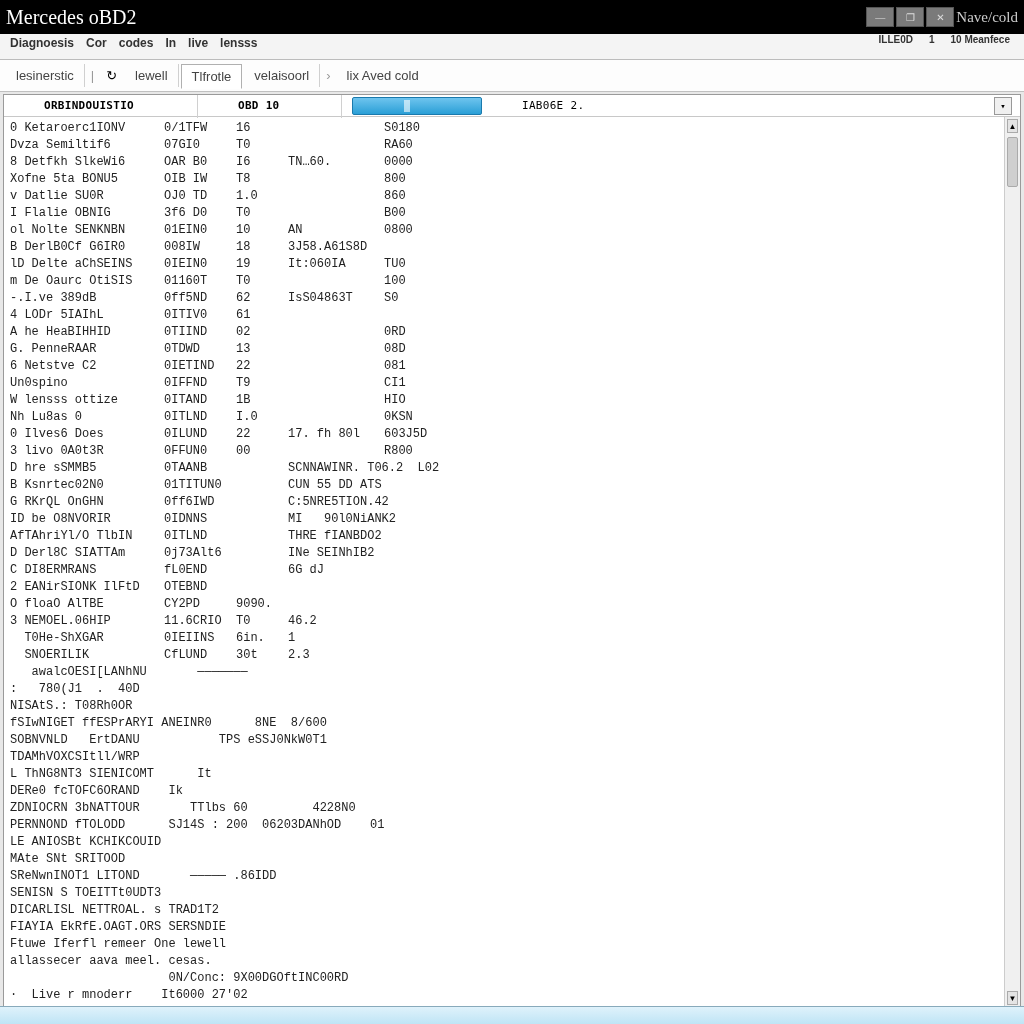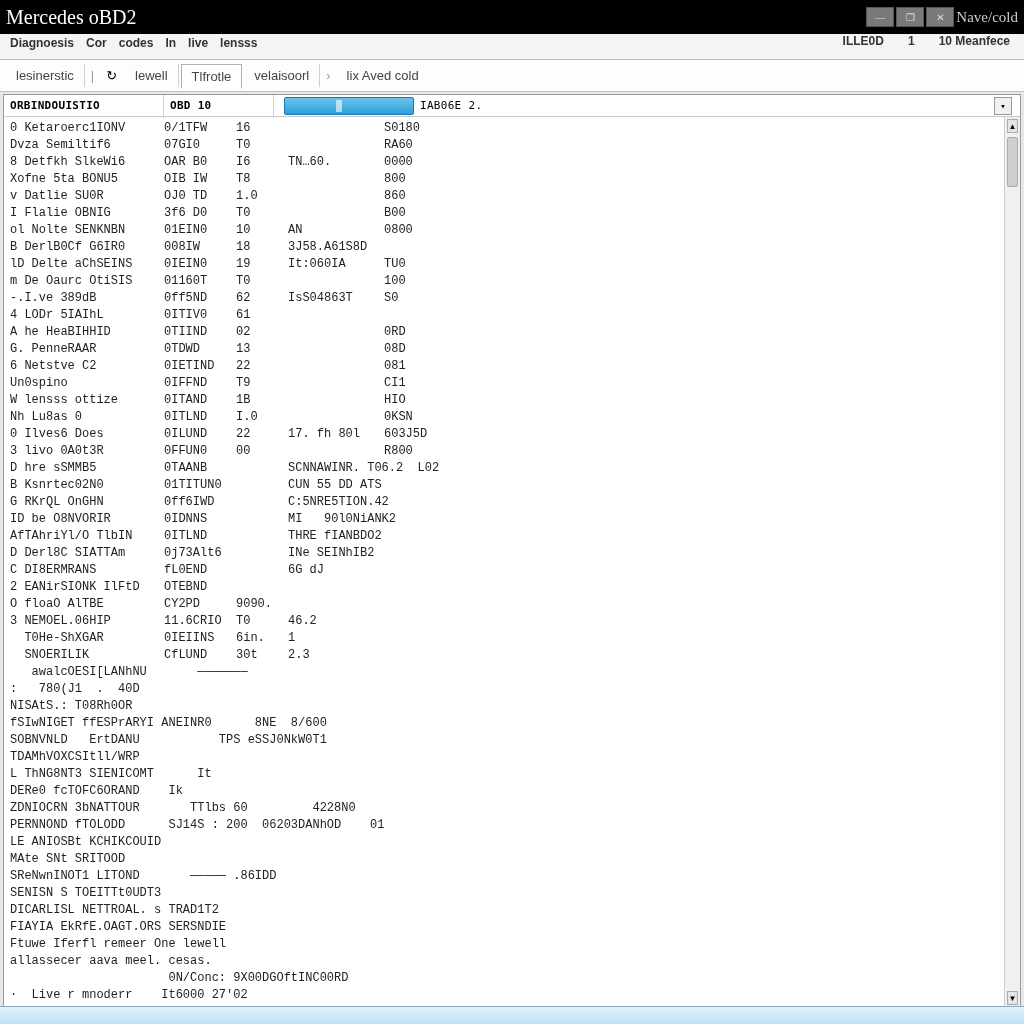--- a/index.html
+++ b/index.html
@@ -5,28 +5,28 @@
   * { box-sizing: border-box; margin: 0; padding: 0; }
   html, body { width: 1024px; height: 1024px; overflow: hidden; font-family: Tahoma, Arial, sans-serif; background: #e8e8e8; }
   .titlebar { height: 34px; background: #000; color: #fff; display: flex; align-items: center; padding: 0 6px; font-size: 20px; font-family: Georgia, serif; }
   .titlebar .title { flex: 1; }
   .titlebar .winbtns { display: flex; gap: 2px; margin-right:2px;}
   .titlebar .winbtn { width: 28px; height: 20px; background: #7a7a7a; border: 1px solid #555; display:flex; align-items:center; justify-content:center; font-size:10px; color:#ddd;}
   .titlebar .subcap { font-size:15px; color:#ccc; align-self:center;}
   .menubar { height: 26px; background: #f4f4f4; border-bottom: 1px solid #bcbcbc; display: flex; align-items: flex-start; padding: 0 6px; font-size: 12px; color: #333; justify-content: space-between; font-weight: bold; }
   .menubar .left { display:flex; gap:4px; align-items:center;}
   .menubar .mi { padding: 2px 4px; }
-  .menubar .right { display:flex; gap:24px; font-size:12px; color:#333; padding-right:8px;}
+  .menubar .right { display:flex; gap:16px; font-size:10px; color:#333; padding-right:8px;}
   .toolbar { height: 32px; background: #fdfdfd; border-bottom: 1px solid #c0c0c0; display: flex; align-items: center; padding: 0 6px; font-size: 13px; gap:2px; }
   .toolbar .tb { padding: 4px 10px; border-right: 1px solid #d0d0d0; color:#444; display:flex; align-items:center; gap:4px;}
   .toolbar .tb.active { border: 1px solid #b0b0b0; border-bottom-color:#fff; background:#fff; margin-bottom:-1px;}
   .sep { color:#999; padding:0 4px;}
   .workspace { position: relative; height: calc(1024px - 34px - 26px - 32px - 18px); background: #fff; border: 1px solid #9a9a9a; margin: 2px 3px 0 3px; overflow: hidden; }
   .colhead { display:flex; align-items:center; height:22px; border-bottom:1px solid #c8c8c8; font-size:11px; font-family: "Lucida Console", monospace; }
-  .colhead .hcell { border-right:1px solid #d0d0d0; padding:6px 6px; font-weight:bold; text-transform:uppercase; letter-spacing:0.3px;}
+  .colhead .hcell { border-right:1px solid #d0d0d0; padding:6px 6px; font-weight:bold; text-transform:uppercase; letter-spacing:0.3px;margin-left:34px;}
   .colhead .progress { height:18px; background: linear-gradient(#6ec4ee,#2a9fd6); border:1px solid #1a7aad; width:130px; margin-left:10px; position:relative; border-radius:2px;}
   .colhead .progress::after{content:''; position:absolute; left:40%; top:2px; bottom:2px; width:6px; background:rgba(255,255,255,.6);}
   .colhead .dropdown { margin-left:auto; margin-right:8px; width:18px; height:18px; border:1px solid #999; background:#f0f0f0; display:flex; align-items:center; justify-content:center; font-size:9px;}
   .grid { font-family: "Lucida Console","Courier New", monospace; font-size: 12px; line-height: 17px; padding: 3px 0 3px 6px; color:#222; white-space: pre; overflow:hidden;}
   .row { display:flex; }
   .c0 { width: 154px; overflow:hidden; }
   .c1 { width: 72px; }
   .c2 { width: 52px; }
   .c3 { width: 96px; text-align:left;}
   .c4 { width: 72px; }

